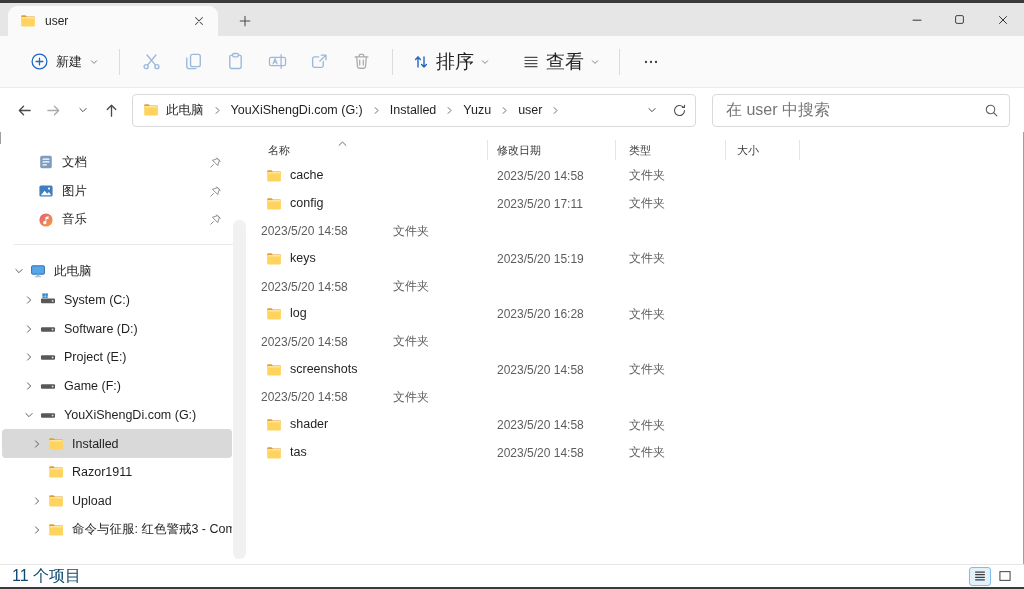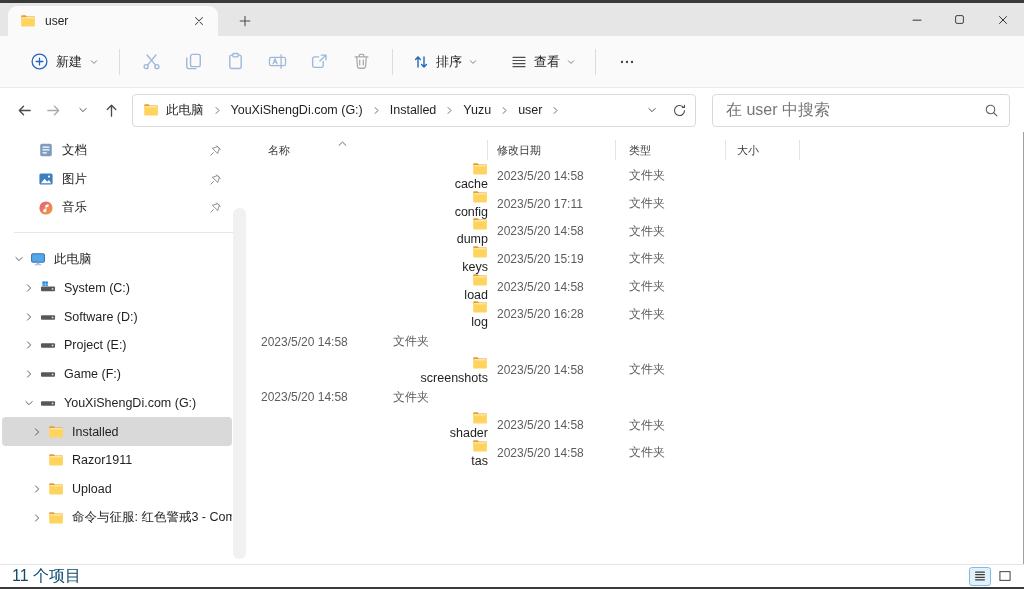--- a/index.html
+++ b/index.html
@@ -23,41 +23,41 @@
   .win-btn { width:43px; height:100%; display:flex; align-items:center; justify-content:center; }
 
   
   .toolbar { position:absolute; top:36px; left:0; right:0; height:52px; background:#fafafa;
              border-bottom:1px solid #ebebeb; display:flex; align-items:center; padding-left:20px; }
   .tb-new { display:flex; align-items:center; gap:7px; padding:7px 10px; border-radius:5px; }
   .tb-new-label { font-size:13px; color:#1f1f1f; }
   .tb-sep { width:1px; height:26px; background:#dcdcdc; margin:0 10px; }
   .tb-btn { width:42px; height:36px; display:flex; align-items:center; justify-content:center; border-radius:5px; }
   .tb-drop { display:flex; align-items:center; gap:6px; padding:7px 9px; border-radius:5px; }
-  .tb-drop-label { font-size:13px; color:#1f1f1f; }
+  .tb-drop-label { font-size:19px; color:#1f1f1f; }
   .ic { display:inline-flex; align-items:center; justify-content:center; line-height:0; }
 
   
   .navrow { position:absolute; top:88px; left:0; right:0; height:44px; background:#fff;
             display:flex; align-items:center; padding:0 14px 0 10px; }
   .nav-btn { width:29px; height:30px; display:flex; align-items:center; justify-content:center; border-radius:5px; }
   .addressbox { flex:1; height:33px; margin-left:6px; border:1px solid #d9d9d9; border-radius:4px;
                 background:#fff; display:flex; align-items:center; padding:0 8px 0 10px; }
   .crumbs { display:flex; align-items:center; flex:1; overflow:hidden; }
   .crumb { font-size:12.5px; color:#1f1f1f; padding:4px 7px; border-radius:3px; white-space:nowrap; }
   .crumb-sep { display:flex; padding:0 1px; }
   .addr-right { display:flex; align-items:center; gap:14px; margin-left:8px; }
   .searchbox { width:298px; height:33px; margin-left:16px; border:1px solid #d9d9d9; border-radius:4px;
                background:#fff; display:flex; align-items:center; padding:0 10px 0 13px; }
   .searchbox input { border:none; outline:none; flex:1; font-size:16px; color:#1f1f1f;
                      font-family:"Liberation Sans","DejaVu Sans",sans-serif; background:transparent; }
   .searchbox input::placeholder { color:#767676; }
 
   
-  .sidebar { position:absolute; top:132px; left:0; width:250px; bottom:24px; background:#fff; padding-top:4px; overflow:hidden; }
+  .sidebar { position:absolute; top:144px; left:0; width:250px; bottom:24px; background:#fff; padding-top:4px; overflow:hidden; }
   .side-scroll { position:absolute; right:4px; top:76px; bottom:6px; width:13px; background:#f1f1f1; border-radius:6px; }
   .side-row { height:28.7px; display:flex; align-items:center; margin:0 18px 0 2px; border-radius:4px;
               font-size:12.5px; color:#1f1f1f; white-space:nowrap; overflow:hidden; }
   .side-row.selected { background:#d9d9d9; }
   .side-chev { width:18px; display:flex; justify-content:center; flex:0 0 18px; }
   .side-ic { width:20px; display:flex; justify-content:center; flex:0 0 20px; }
   .side-label { margin-left:6px; overflow:hidden; text-overflow:clip; }
   .side-pin { margin-left:auto; margin-right:10px; display:flex; }
   .side-div { height:1px; background:#e7e7e7; margin:10px 16px 12px 14px; }
 
@@ -66,21 +66,21 @@
   .flist-header { display:flex; height:24px; align-items:center; position:relative; }
   .fh-cell { font-size:11px; color:#3b3b3b; display:flex; align-items:center; height:18px; position:relative; }
   .fh-cell .divider { position:absolute; right:0; top:-1px; width:1px; height:20px; background:#e4e4e4; }
   .fh-name { width:236px; padding-left:16px; }
   .fh-date { width:128px; padding-left:9px; }
   .fh-type { width:110px; padding-left:13px; }
   .fh-size { width:74px;  padding-left:11px; }
   .sort-caret { position:absolute; left:85px; top:-3px; }
   .frows { margin-top:0; }
   .frow { height:27.7px; display:flex; align-items:center; border-radius:3px; }
-  .fr-name { width:236px; display:flex; align-items:flex-end; padding-left:14px;flex-direction:column; }
+  .fr-name { width:236px; display:flex; align-items:flex-start; padding-left:14px; }
   .fr-name .nm { font-size:12.5px; color:#1f1f1f; margin-left:8px; }
   .fr-date { width:128px; padding-left:9px; font-size:12px; color:#5d5d5d; }
   .fr-type { width:110px; padding-left:13px; font-size:12px; color:#5d5d5d; }
   .fr-size { width:74px; padding-left:11px; font-size:12px; color:#5d5d5d; }
 
   
   .statusbar { position:absolute; left:0; right:0; bottom:2px; height:23px; border-top:1px solid #e6e6e6;
                background:#fff; display:flex; align-items:center; padding:0 8px 0 12px; }
   .status-count { font-size:16px; color:#0c4a6e; }
   .status-views { margin-left:auto; display:flex; gap:3px; }
@@ -631,60 +631,40 @@
               <path d="M1.2 5.4c0-.75.6-1.35 1.35-1.35h10.9c.75 0 1.35.6 1.35 1.35z" fill="#FFE49B"></path>
             </svg>
           </span>
           <span class="nm">config</span>
         </div>
         <div class="fr-date">2023/5/20 17:11</div>
         <div class="fr-type">文件夹</div>
         <div class="fr-size"></div>
       </div>
       <div class="frow">
-        <div class="fr-name">
-          <span class="ic ">
-            <svg viewBox="0 0 16 16" width="16" height="16">
-              <path d="M1.2 3.4c0-.7.55-1.2 1.2-1.2h3.1l1.4 1.3h6.9c.7 0 1.2.55 1.2 1.2v1H1.2z" fill="#E19E34"></path>
-              <rect x="1.2" y="4" width="13.7" height="9.4" rx="1.2" fill="#FFD45E"></rect>
-              <path d="M1.2 5.4c0-.75.6-1.35 1.35-1.35h10.9c.75 0 1.35.6 1.35 1.35z" fill="#FFE49B"></path>
-            </svg>
-          </span>
-          <span class="nm">dump</span>
-        </div>
         <div class="fr-date">2023/5/20 14:58</div>
         <div class="fr-type">文件夹</div>
         <div class="fr-size"></div>
       </div>
       <div class="frow">
         <div class="fr-name">
           <span class="ic ">
             <svg viewBox="0 0 16 16" width="16" height="16">
               <path d="M1.2 3.4c0-.7.55-1.2 1.2-1.2h3.1l1.4 1.3h6.9c.7 0 1.2.55 1.2 1.2v1H1.2z" fill="#E19E34"></path>
               <rect x="1.2" y="4" width="13.7" height="9.4" rx="1.2" fill="#FFD45E"></rect>
               <path d="M1.2 5.4c0-.75.6-1.35 1.35-1.35h10.9c.75 0 1.35.6 1.35 1.35z" fill="#FFE49B"></path>
             </svg>
           </span>
           <span class="nm">keys</span>
         </div>
         <div class="fr-date">2023/5/20 15:19</div>
         <div class="fr-type">文件夹</div>
         <div class="fr-size"></div>
       </div>
       <div class="frow">
-        <div class="fr-name">
-          <span class="ic ">
-            <svg viewBox="0 0 16 16" width="16" height="16">
-              <path d="M1.2 3.4c0-.7.55-1.2 1.2-1.2h3.1l1.4 1.3h6.9c.7 0 1.2.55 1.2 1.2v1H1.2z" fill="#E19E34"></path>
-              <rect x="1.2" y="4" width="13.7" height="9.4" rx="1.2" fill="#FFD45E"></rect>
-              <path d="M1.2 5.4c0-.75.6-1.35 1.35-1.35h10.9c.75 0 1.35.6 1.35 1.35z" fill="#FFE49B"></path>
-            </svg>
-          </span>
-          <span class="nm">load</span>
-        </div>
         <div class="fr-date">2023/5/20 14:58</div>
         <div class="fr-type">文件夹</div>
         <div class="fr-size"></div>
       </div>
       <div class="frow">
         <div class="fr-name">
           <span class="ic ">
             <svg viewBox="0 0 16 16" width="16" height="16">
               <path d="M1.2 3.4c0-.7.55-1.2 1.2-1.2h3.1l1.4 1.3h6.9c.7 0 1.2.55 1.2 1.2v1H1.2z" fill="#E19E34"></path>
               <rect x="1.2" y="4" width="13.7" height="9.4" rx="1.2" fill="#FFD45E"></rect>

